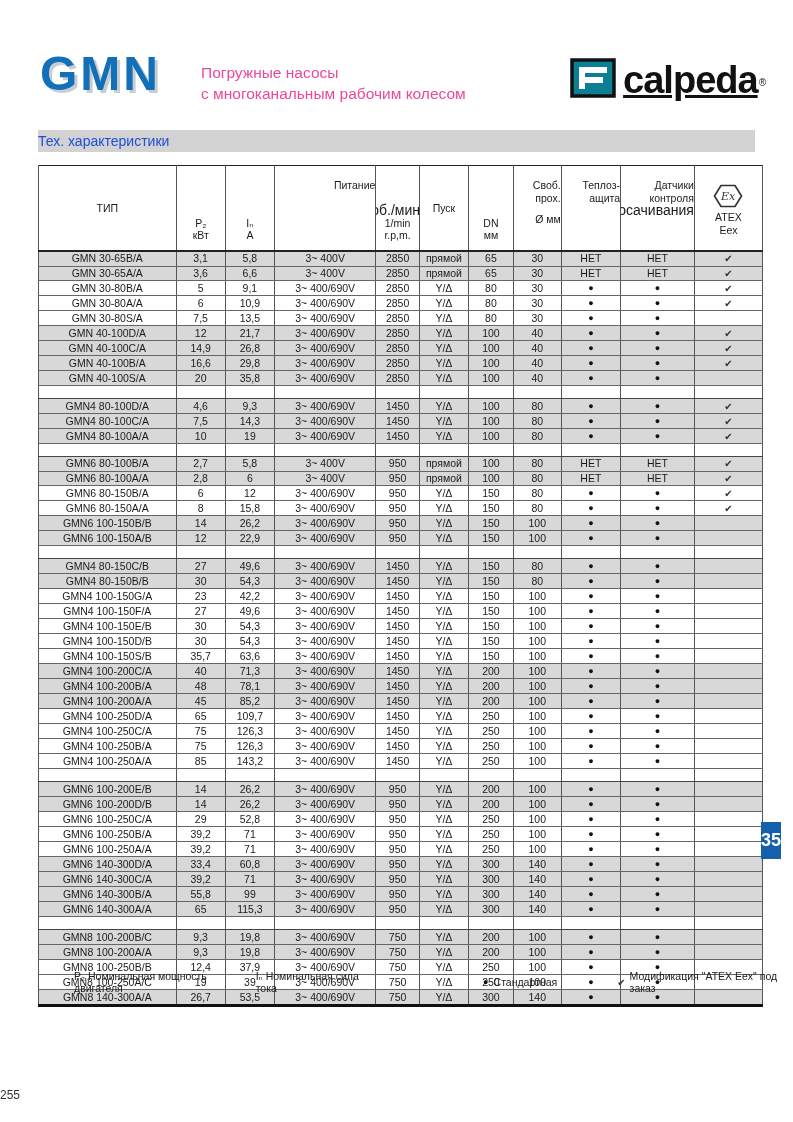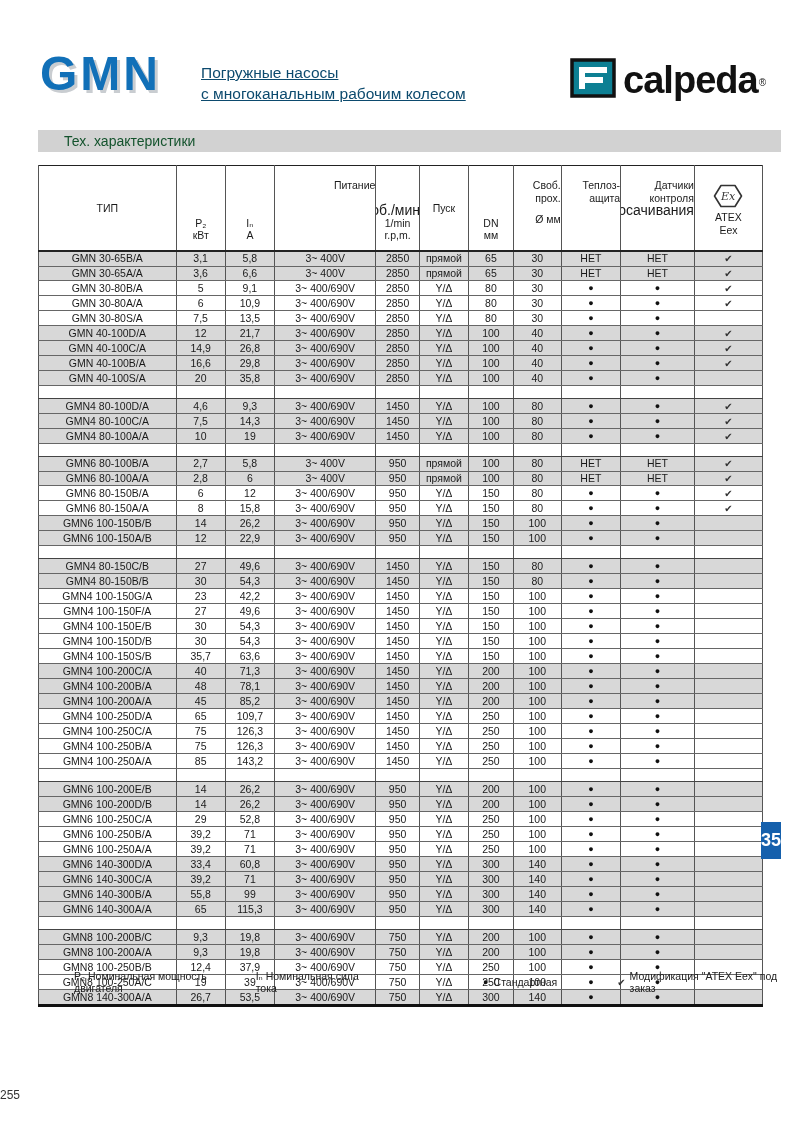--- a/index.html
+++ b/index.html
@@ -7,31 +7,31 @@
     width:793px;height:1122px;position:relative;background:#ffffff;
     font-family:"Liberation Sans","DejaVu Sans",sans-serif;color:#1a1a1a;
     overflow:hidden;
   }
   
   .brand{
     position:absolute;left:40px;top:46px;
     font-size:48px;font-weight:bold;letter-spacing:3px;
     color:#1170b8;text-shadow:3px 3px 0 #c9cdd1;
   }
-  .subtitle{position:absolute;left:201px;top:62px;font-size:15.5px;line-height:21px;color:#0c4a6e;text-decoration:underline;}
+  .subtitle{position:absolute;left:201px;top:62px;font-size:15.5px;line-height:21px;color:#ec4899;}
   .calpeda{position:absolute;right:28px;top:58px;display:flex;align-items:center;}
   .calpeda .mark{display:inline-block;margin-right:7px;}
   .calpeda .word{
-    font-size:38px;font-weight:bold;letter-spacing:-1px;color:#111;line-height:1;
+    font-size:38px;font-weight:bold;letter-spacing:-1px;color:#111;line-height:1;text-decoration:underline;
   }
   .calpeda sup{font-size:10px;vertical-align:top;position:relative;top:2px;left:1px;}
   
   .section-bar{
     position:absolute;left:38px;top:130px;width:717px;height:22px;
-    background:#d2d2d2;font-size:14px;line-height:22px;padding-left:26px;color:#14532d;
+    background:#d2d2d2;font-size:14px;line-height:22px;padding-left:0;color:#1d4ed8;
   }
   
   table.specs{
     position:absolute;left:38px;top:165px;width:725px;
     border-collapse:collapse;table-layout:fixed;
     font-size:10.5px;
   }
   table.specs th,table.specs td{
     border-right:1px solid #555;border-left:1px solid #555;
     padding:0;text-align:center;vertical-align:middle;

